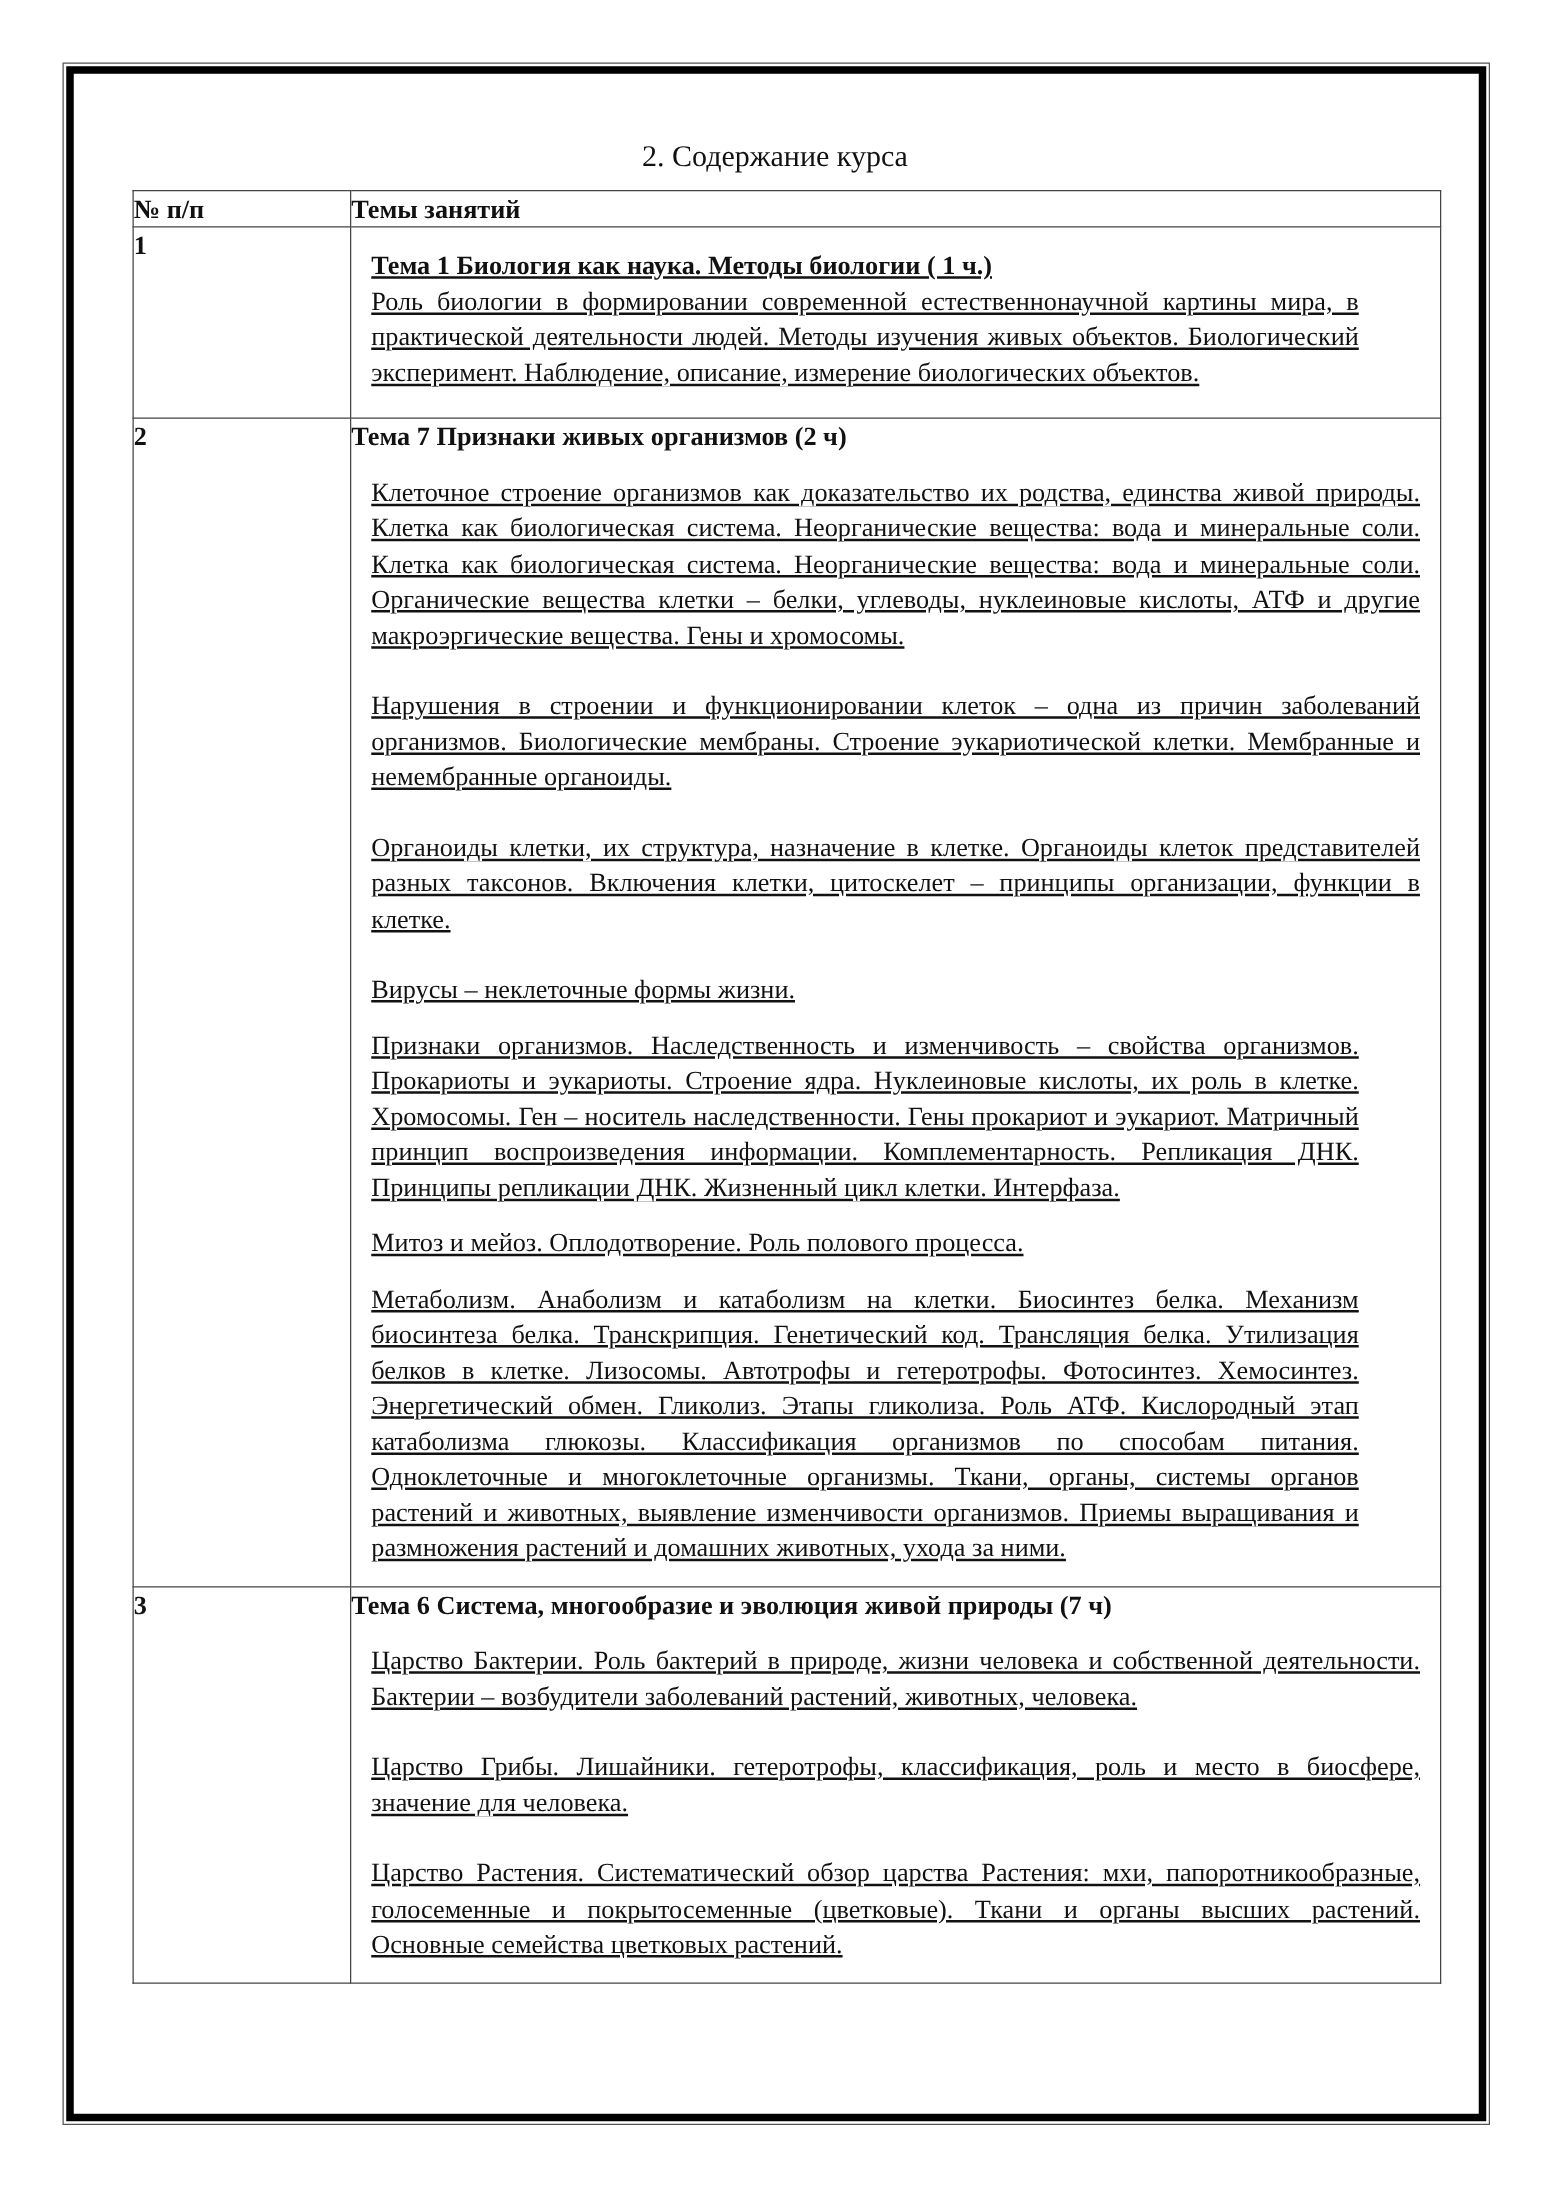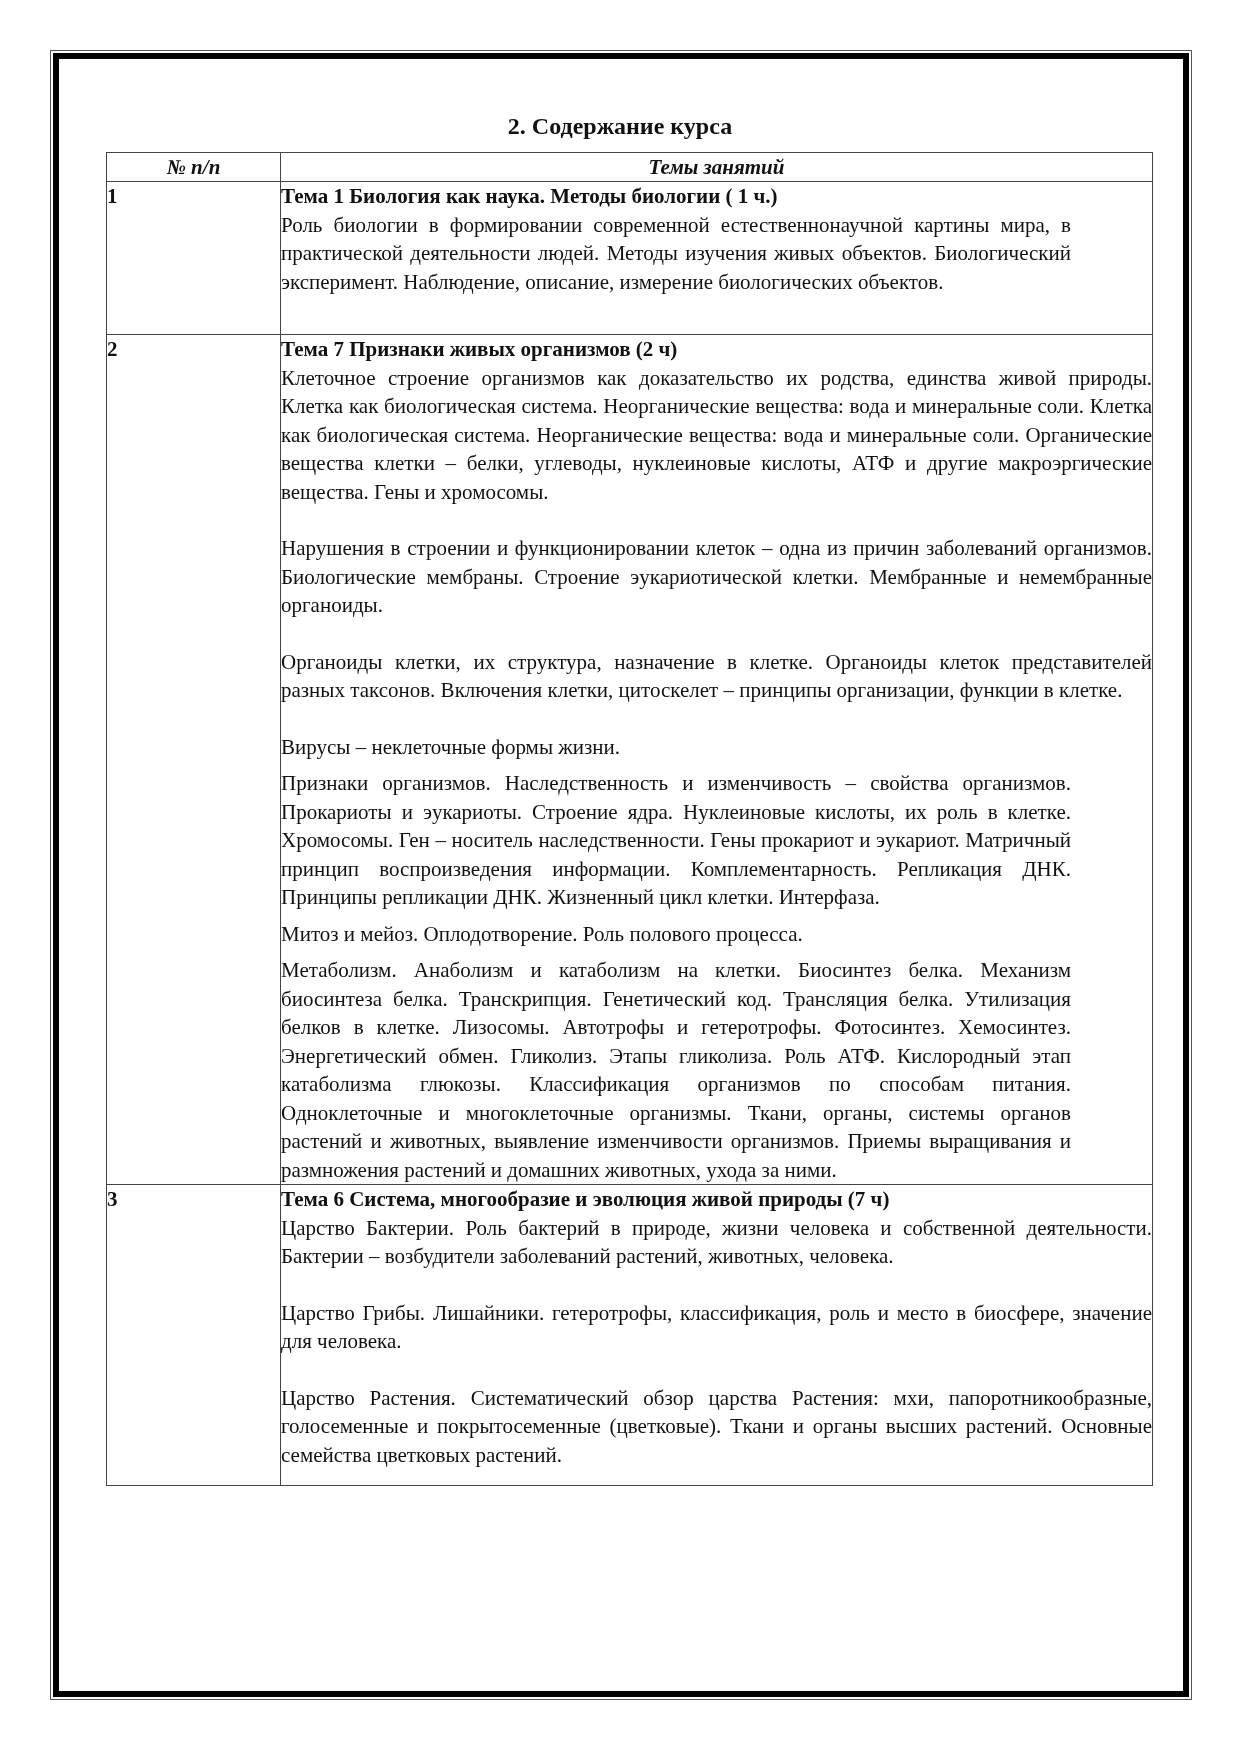--- a/index.html
+++ b/index.html
@@ -3,30 +3,30 @@
 <meta charset="utf-8">
 <style>
   html, body { margin: 0; padding: 0; background: #ffffff; }
   body { width: 1240px; height: 1755px; position: relative; overflow: hidden;
          font-family: "Liberation Serif", serif; color: #111; }
   .frame-outer { position: absolute; left: 50px; top: 50px; width: 1142px; height: 1650px;
                  border: 1px solid #555; box-sizing: border-box; }
   .frame-inner { position: absolute; left: 53px; top: 53px; width: 1136px; height: 1644px;
                  border: 6px solid #000; box-sizing: border-box; }
   .page-title { position: absolute; left: 0; width: 1240px; top: 113px; text-align: center;
-                font-weight: bold; font-size: 24px; margin: 0; }
+                font-weight: normal; font-size: 24px; margin: 0; }
   table.course { position: absolute; left: 106px; top: 152px; width: 1047px;
                  border-collapse: collapse; font-size: 21px; line-height: 28.5px; }
   table.course th, table.course td { border: 1.5px solid #444; vertical-align: top; padding: 0; }
-  table.course th { font-weight: bold; height: 28px; line-height: 28px; text-align: center; font-style: italic; }
+  table.course th { font-weight: bold; height: 28px; line-height: 28px; text-align: left; }
   th.col-num { width: 173px; text-align: left; padding-left: 10px; }
   td.num { font-weight: bold; padding-left: 38px; padding-top: 6px; }
   td.body { padding: 4px 8px 6px 11px; text-align: justify; }
   .topic-title { font-weight: bold; display: block; }
-  .para { margin: 0; text-align: justify; }
+  .para { margin: 16px; text-align: justify; text-decoration: underline; }
   .para.narrow { width: 790px; }
   .para.gap-lg { margin-top: 28px; }
   .para.gap-sm { margin-top: 8px; }
   .row1 td.body { height: 152px; }
   .row3 td.body { height: 300px; }
 </style>
 </head>
 <body>
 
 <div class="frame-outer"></div>

